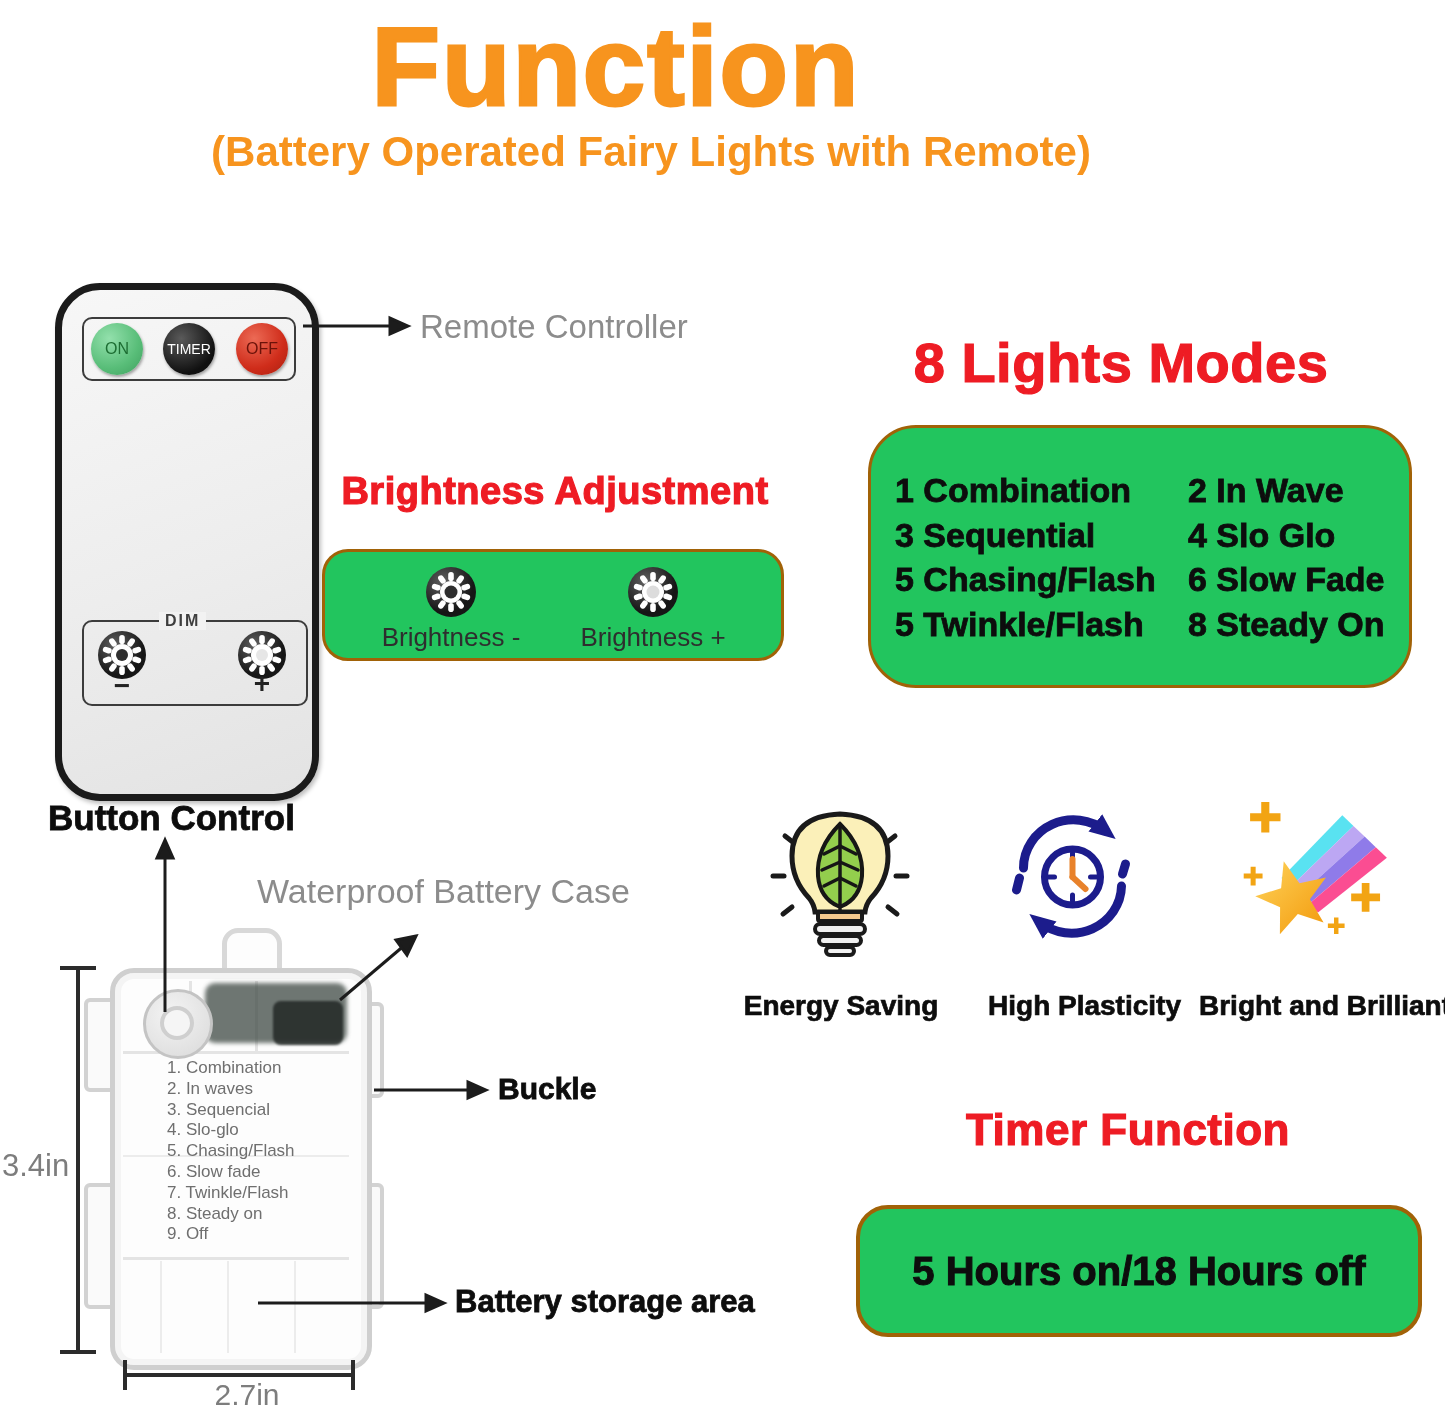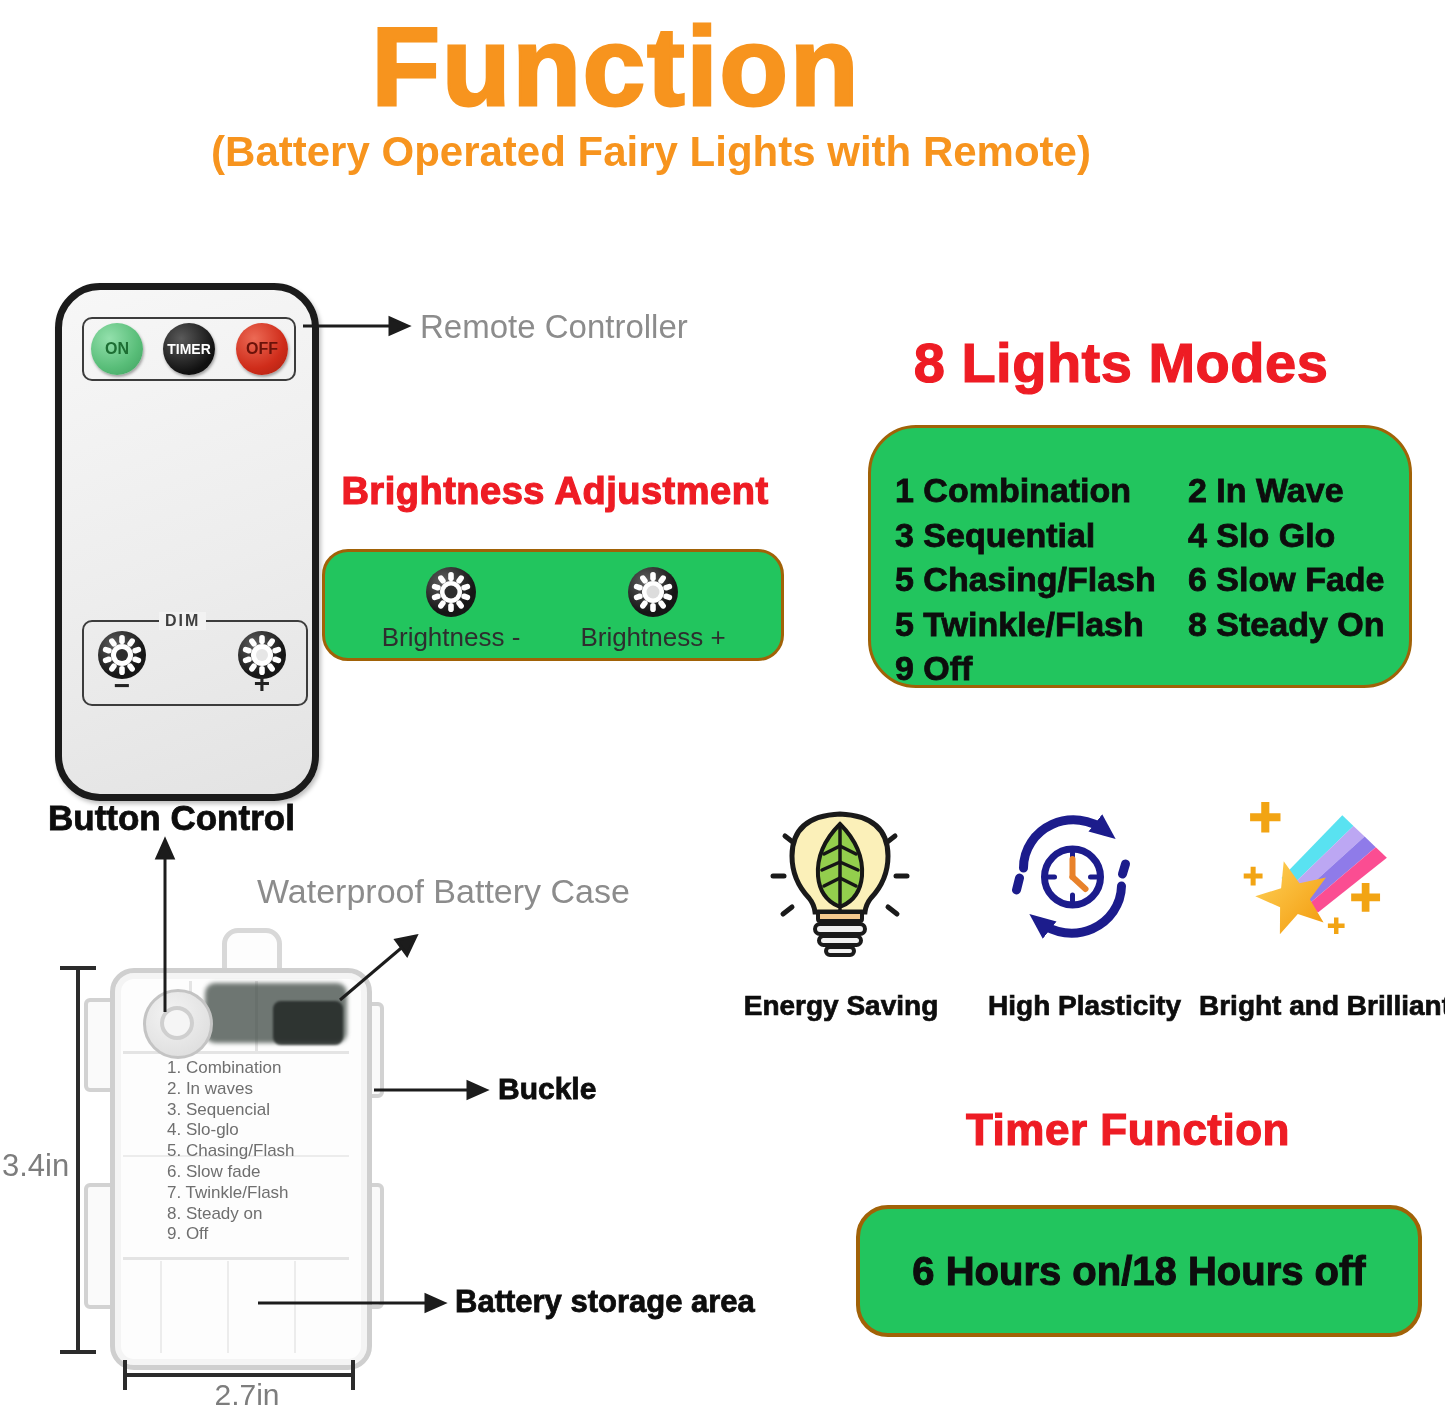--- a/index.html
+++ b/index.html
@@ -14,21 +14,21 @@
   .blk-h{color:#0d0d0d;font-weight:800;-webkit-text-stroke:.8px #0d0d0d;}
   .gray-call{color:#8C8C8C;font-weight:400;}
   .dim-lab{color:#7d7d7d;font-weight:400;}
   .box{border:3px solid #a16207;border-radius:30px;background:#22c55e;}
   
   .remote{left:55px;top:283px;width:250px;height:504px;border:7px solid #1b1b1b;border-radius:45px;
           background:linear-gradient(160deg,#f7f7f7 0%,#ededed 55%,#e3e3e3 100%);
           box-shadow:2px 3px 4px rgba(0,0,0,.25);}
   .rsec{position:absolute;border:2px solid #3c3c3c;border-radius:10px;}
   .rbtn{position:absolute;width:52px;height:52px;border-radius:50%;display:flex;
-        align-items:center;justify-content:center;font-weight:bold;
+        align-items:center;justify-content:center;font-weight:normal;
         box-shadow:1px 2px 3px rgba(0,0,0,.35);text-align:right;}
   .btn-on{background:radial-gradient(circle at 35% 30%,#93e0ac,#58bd78 60%,#3f9e5e);color:#1d6e33;font-size:16px;}
   .btn-timer{background:radial-gradient(circle at 35% 30%,#5a5a5a,#101010 70%);color:#fff;font-size:14px;}
   .btn-off{background:radial-gradient(circle at 35% 30%,#ec6a55,#cf2c1a 60%,#a81f10);color:#6b1209;font-size:16px;}
   .btn-num{background:radial-gradient(circle at 35% 30%,#4f4f4f,#121212 70%);color:#fff;font-size:24px;}
   .sec-lab{position:absolute;font-size:16px;font-weight:bold;color:#3f3f3f;letter-spacing:2px;
            background:#f2f2f2;padding:0 6px;}
   .pm{position:absolute;font-size:28px;font-weight:bold;color:#222;}
   
   .case-line{position:absolute;background:#e4e4e4;}
@@ -123,21 +123,20 @@
     <div class="abs ctr" style="left:228px;top:70px;width:200px;font-size:26px;color:#2e2e2e;">Brightness +</div>
   </div>
 
   <div class="abs ctr red-h" style="left:896px;top:330px;width:450px;font-size:56px;">8 Lights Modes</div>
   <div class="abs box" style="left:868px;top:425px;width:538px;height:257px;border-radius:48px;">
     <div class="abs" style="left:24px;top:40px;">
       <div class="modes-line">1 Combination</div>
       <div class="modes-line">3 Sequential</div>
       <div class="modes-line">5 Chasing/Flash</div>
       <div class="modes-line">5 Twinkle/Flash</div>
-      <div class="modes-line">9 Off</div>
     </div>
     <div class="abs" style="left:317px;top:40px;">
       <div class="modes-line">2 In Wave</div>
       <div class="modes-line">4 Slo Glo</div>
       <div class="modes-line">6 Slow Fade</div>
       <div class="modes-line">8 Steady On</div>
     </div>
   </div>
 
   <svg class="abs" style="left:765px;top:800px;" width="150" height="158" viewBox="0 0 150 158">
@@ -199,21 +198,21 @@
       <use href="#plusSpark" transform="translate(92,131) scale(0.55)"></use>
     </g>
   </svg>
 
   <div class="abs ctr feat-lab" style="left:741px;top:990px;width:200px;">Energy Saving</div>
   <div class="abs ctr feat-lab" style="left:977px;top:990px;width:215px;">High Plasticity</div>
   <div class="abs ctr feat-lab" style="left:1196px;top:990px;width:258px;">Bright and Brilliant</div>
 
   <div class="abs ctr red-h" style="left:903px;top:1105px;width:450px;font-size:44px;">Timer Function</div>
   <div class="abs box" style="left:856px;top:1205px;width:558px;height:124px;border-radius:32px;border-width:4px;display:flex;align-items:center;justify-content:center;">
-    <div style="font-size:40px;font-weight:800;color:#0d0d0d;-webkit-text-stroke:1px #0d0d0d;">6 Hours on/18 Hours off</div>
+    <div style="font-size:40px;font-weight:800;color:#0d0d0d;-webkit-text-stroke:1px #0d0d0d;">5 Hours on/18 Hours off</div>
   </div>
 
   <div class="abs" style="left:222px;top:928px;width:50px;height:52px;border:5px solid #d8d8d8;border-radius:16px 16px 10px 10px;background:#fdfdfd;"></div>
 
   <div class="tab" style="left:84px;top:998px;width:28px;height:86px;"></div>
   <div class="tab" style="left:84px;top:1183px;width:28px;height:118px;"></div>
   <div class="tab" style="left:348px;top:1002px;width:28px;height:88px;"></div>
   <div class="tab" style="left:348px;top:1183px;width:28px;height:118px;"></div>
 
   <div class="abs" style="left:110px;top:968px;width:252px;height:392px;border:5px solid #cfcfcf;border-radius:24px;

